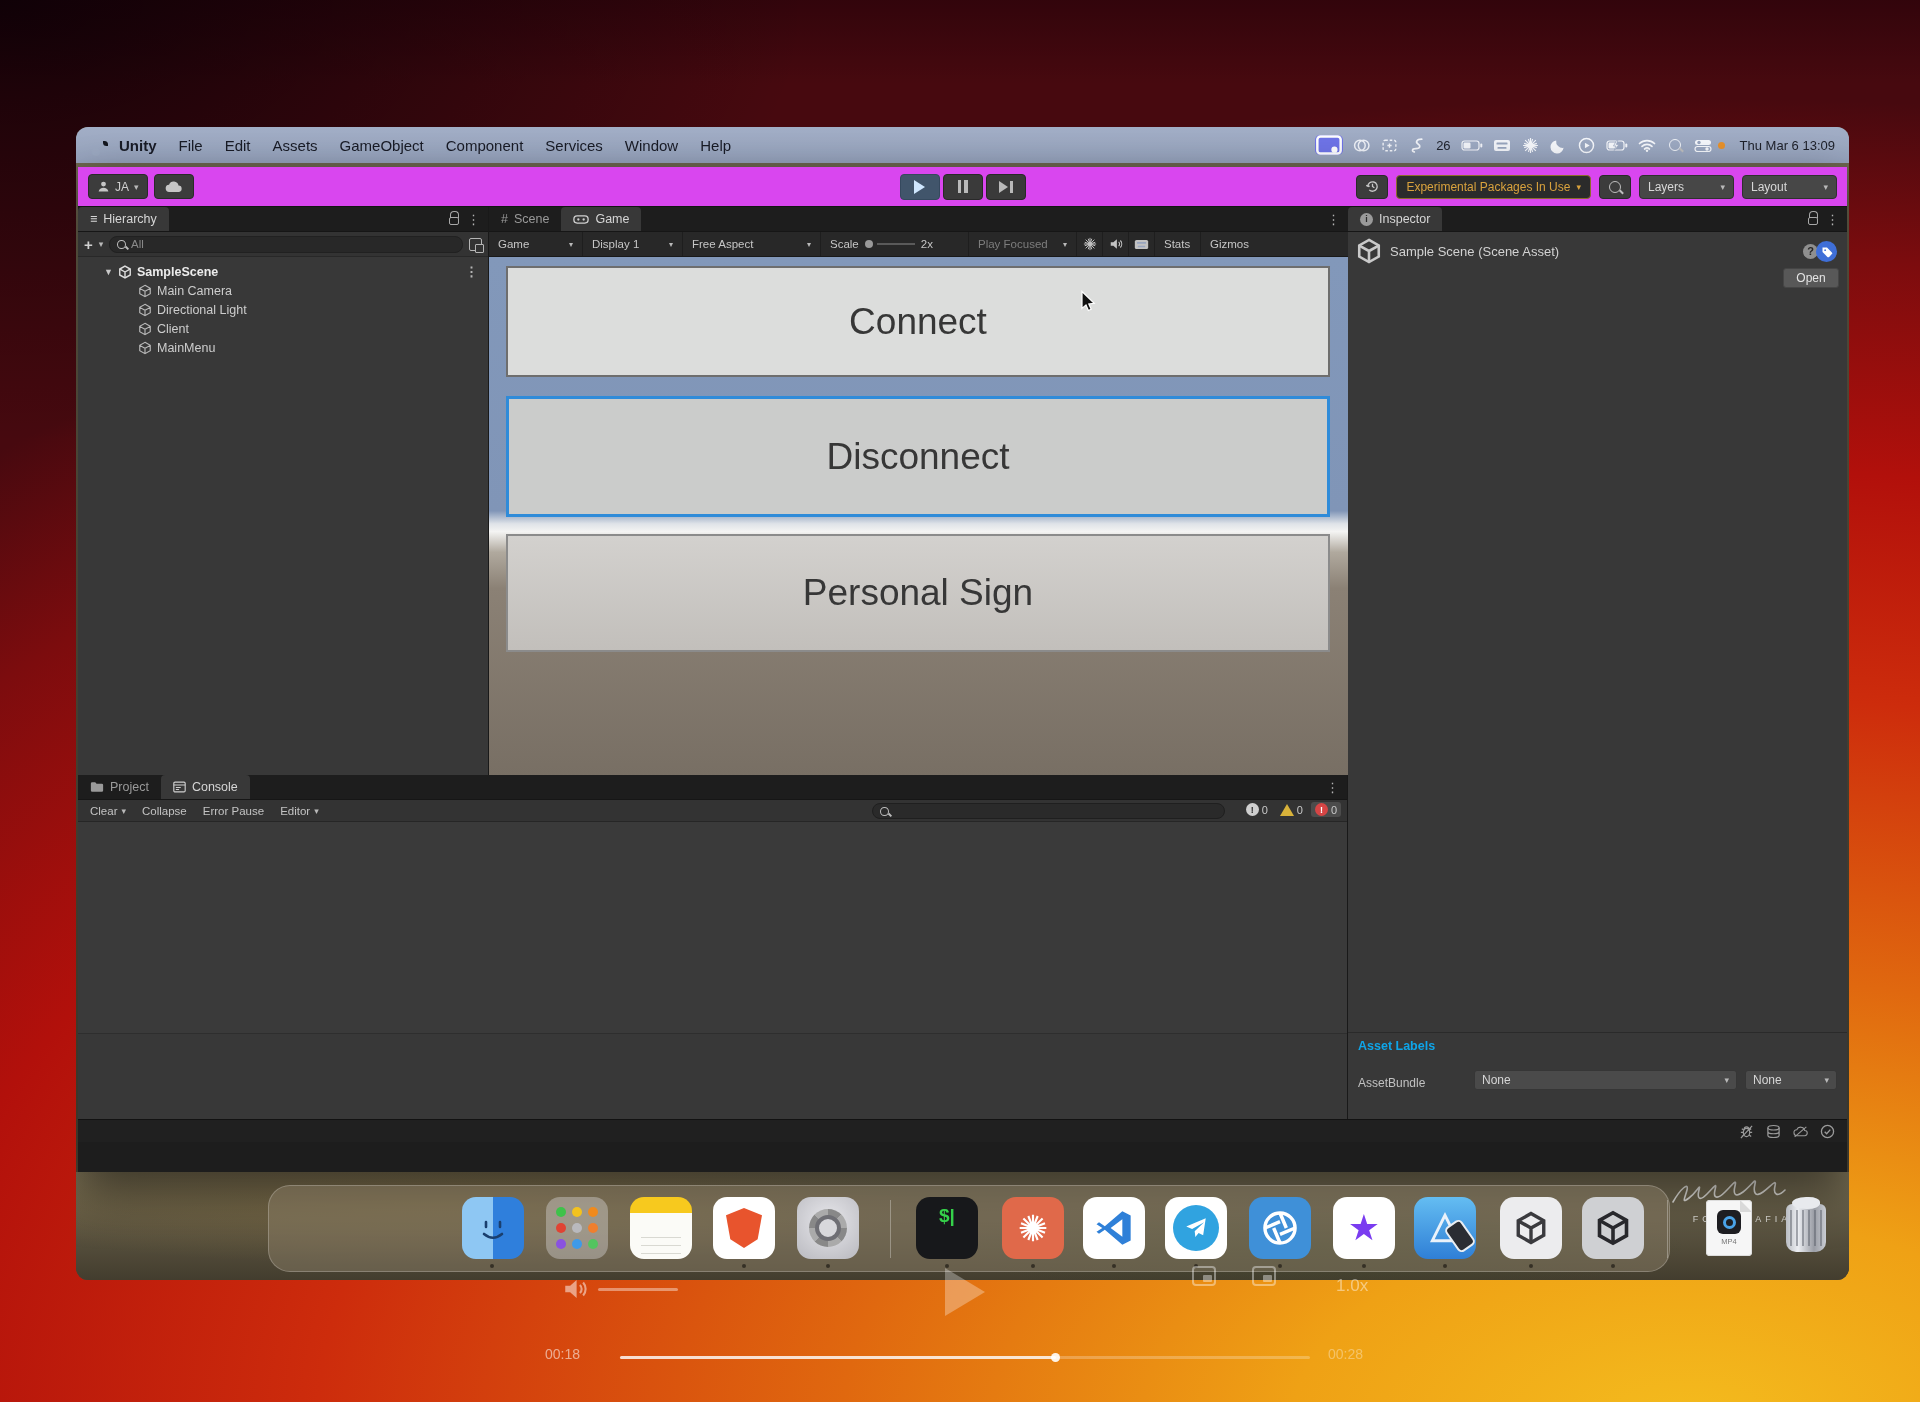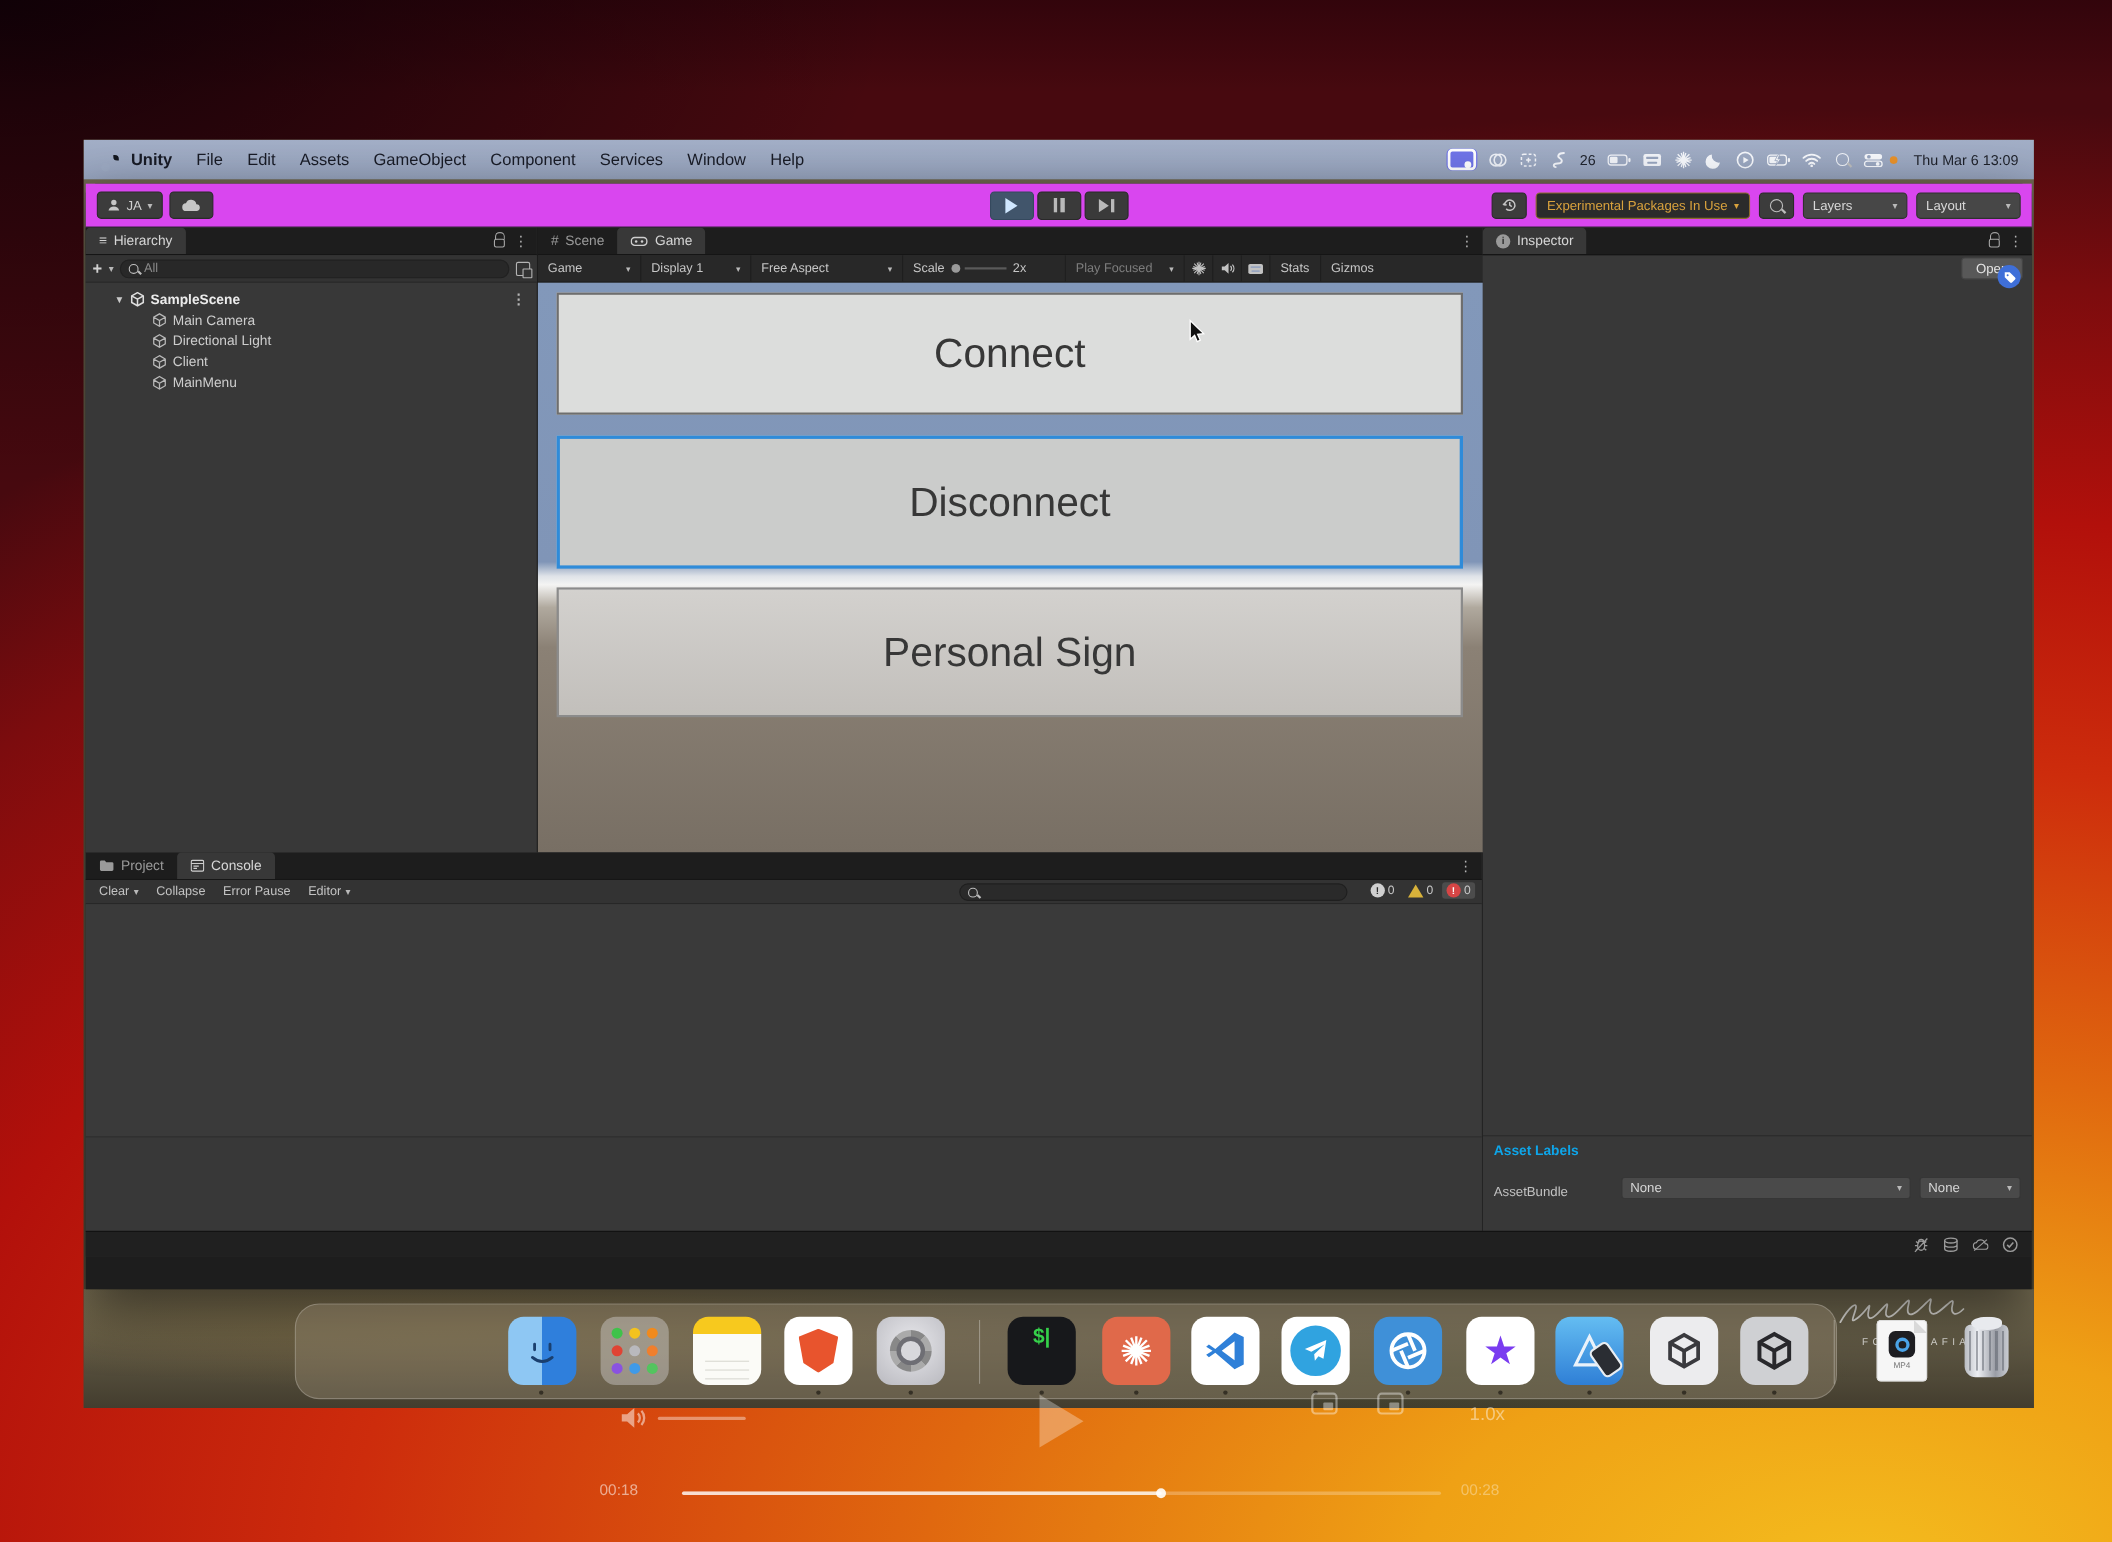--- a/index.html
+++ b/index.html
@@ -9,21 +9,21 @@
       radial-gradient(130% 95% at 88% 102%, #f4bc1e 0%, #efa115 16%, #e0680f 34%, #cd2c0c 55%, #b2100b 72%, #7c0c0e 88%, #47090f 100%);
   }
   .frame::before { content:""; position:absolute; inset:0;
     background:
       radial-gradient(60% 45% at 0% 0%, rgba(10,0,6,.85), rgba(10,0,6,0) 70%),
       linear-gradient(180deg, rgba(30,0,8,.5), rgba(30,0,8,0) 6%);
   }
 
   
   .screen { position:absolute; left:76px; top:127px; width:1773px; height:1153px;
-    border-radius:0; overflow:hidden; background:linear-gradient(180deg,#6e6750,#4c4635); }
+    border-radius:12px; overflow:hidden; background:linear-gradient(180deg,#6e6750,#4c4635); }
 
   
   .menubar { position:absolute; left:0; top:0; width:100%; height:36px;
     background:linear-gradient(180deg,#a3afc7,#96a3bd); display:flex; align-items:center;
     color:#181b26; font-size:15px; padding:0 14px 0 10px; }
   .menubar .mi { padding:0 11px; white-space:nowrap; }
   .menubar .brand { font-weight:bold; }
   .mb-right { margin-left:auto; display:flex; align-items:center; gap:9px; }
   .sticon { width:19px; height:19px; display:flex; align-items:center; justify-content:center; color:#f5f7fb; }
   .sticon svg { width:17px; height:17px; }
@@ -706,20 +706,28 @@
             <div class="ptab active">
               <span class="ic-info" style="background:#9a9a9a">i</span>
               <span>Inspector</span>
             </div>
             <div class="tab-tools">
               <span class="lock"></span>
               <span class="kebab">⋮</span>
             </div>
           </div>
           <div class="insp-head">
+            <div class="ih-row">
+              <svg class="cubei">
+                  <use href="#i-unity"></use>
+                </svg>
+              <span>Sample Scene (Scene Asset)</span>
+              <span class="help-c">?</span>
+              <span class="kebab">⋮</span>
+            </div>
             <div class="openrow">
               <span class="openbtn">Open</span>
             </div>
           </div>
 
           <div class="asset-labels">
             <div class="al-title">Asset Labels</div>
           </div>
           <div class="tagbtn">
               <svg>

